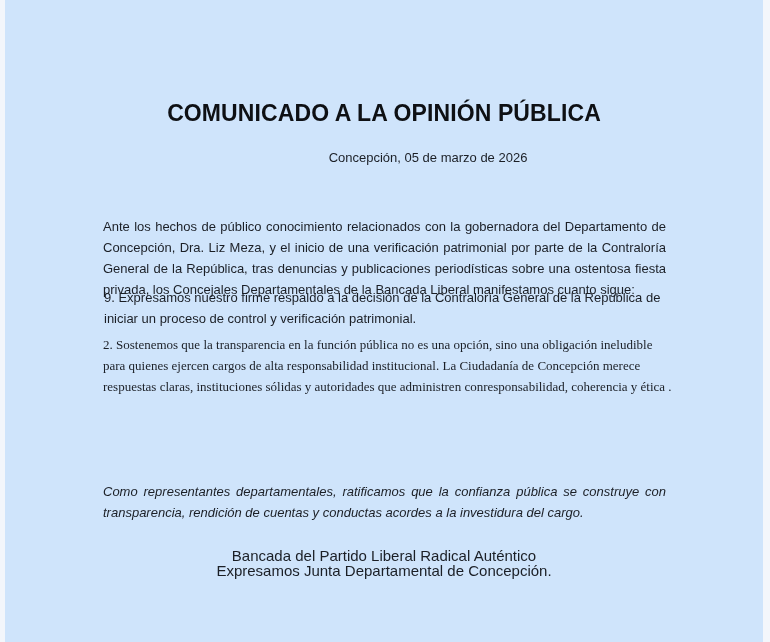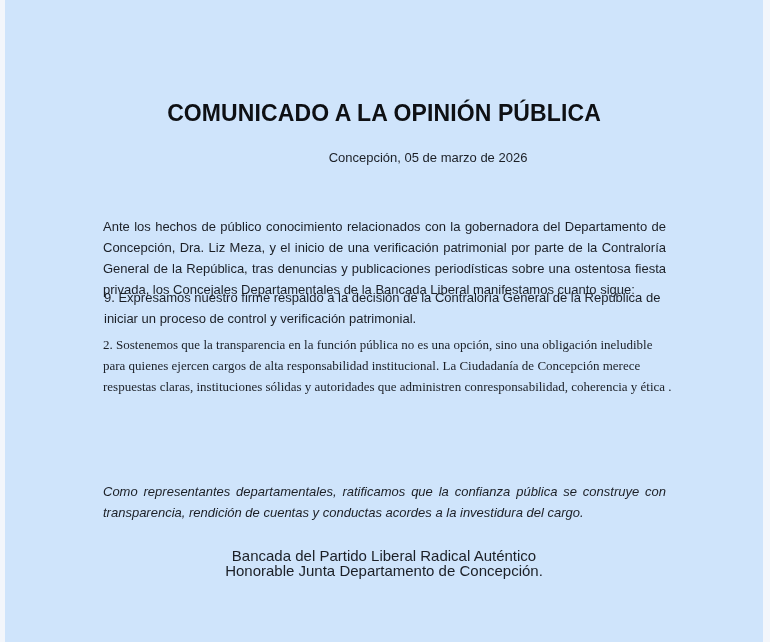--- a/index.html
+++ b/index.html
@@ -77,15 +77,15 @@
 
   <p class="para justify intro">Ante los hechos de público conocimiento relacionados con la gobernadora del Departamento de Concepción, Dra. Liz Meza, y el inicio de una verificación patrimonial por parte de la Contraloría General de la República, tras denuncias y publicaciones periodísticas sobre una ostentosa fiesta privada, los Concejales Departamentales de la Bancada Liberal manifestamos cuanto sigue:</p>
 
   <p class="para item1">9. Expresamos nuestro firme respaldo a la decisión de la Contraloría General de la República de iniciar un proceso de control y verificación patrimonial.</p>
   <p class="para item2">2. Sostenemos que la transparencia en la función pública no es una opción, sino una obligación ineludible para quienes ejercen cargos de alta responsabilidad institucional. La Ciudadanía de Concepción merece respuestas claras, instituciones sólidas y autoridades que administren conresponsabilidad, coherencia y ética .</p>
 
   <p class="para justify closing">Como representantes departamentales, ratificamos que la confianza pública se construye con transparencia, rendición de cuentas y conductas acordes a la investidura del cargo.</p>
 
   <div class="signature">
     <div>Bancada del Partido Liberal Radical Auténtico</div>
-    <div>Honorable Junta Departamento de Concepción.</div>
+    <div>Expresamos Junta Departamental de Concepción.</div>
   </div>
 </div>
 
 </body></html>

